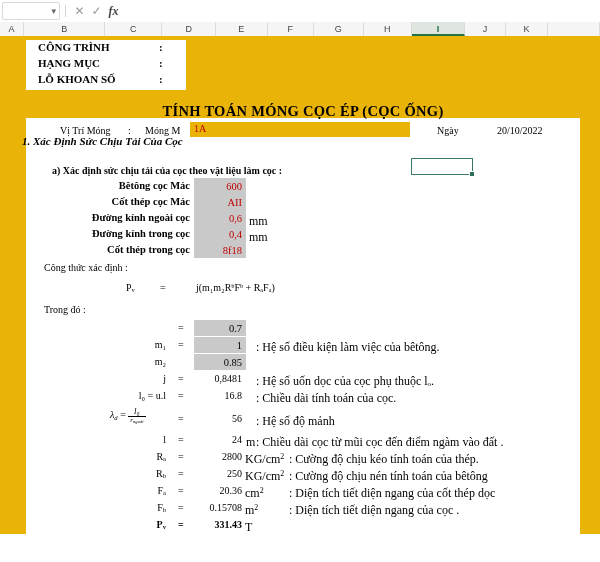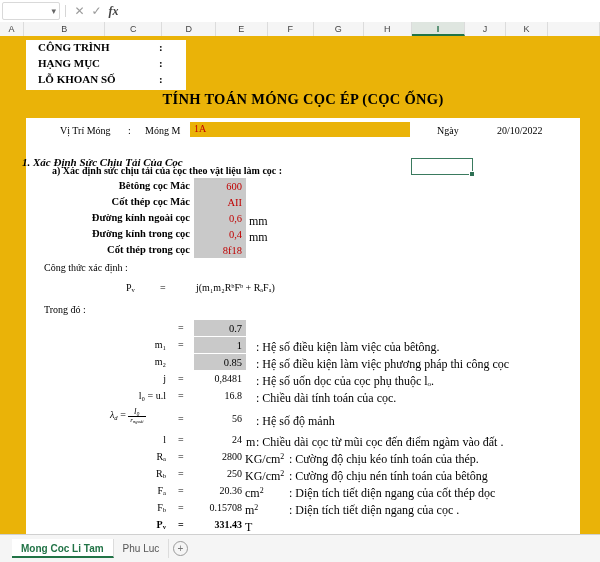--- a/index.html
+++ b/index.html
@@ -65,21 +65,21 @@
   
   .t{position:absolute;white-space:nowrap;font-family:"Liberation Serif", serif;color:#000;}
   .b{font-weight:bold;}
   .i{font-style:italic;}
   .red{color:#c00000;}
   .s11{font-size:11px;}
   .s10{font-size:10px;}
   .s9{font-size:12px;}
   .s14{font-size:14.5px;}
   .rt{text-align:right;}
-  .ctr{text-align:center;}
+  .ctr{text-align:center;margin-top:12px;}
 
   .valbox{
     position:absolute;background:#c9c9c9;
     display:flex;align-items:center;justify-content:flex-end;
     padding-right:4px;box-sizing:border-box;
     font-size:10.5px;font-family:"Liberation Serif", serif;
   }
   .label-r{
     position:absolute;text-align:right;white-space:nowrap;
     font-weight:bold;font-size:10.5px;font-family:"Liberation Serif", serif;
@@ -185,21 +185,21 @@
 
     <div class="t s10" style="left:60px;top:89px;">Vị Trí Móng</div>
     <div class="t s10" style="left:128px;top:89px;">:</div>
     <div class="t s10" style="left:145px;top:89px;">Móng  M</div>
     <div class="abs shade" style="left:190px;top:86px;width:220px;height:15px;">
       <div class="t s10 red" style="left:4px;top:1px;">1A</div>
     </div>
     <div class="t s10" style="left:437px;top:89px;">Ngày</div>
     <div class="t s10" style="left:497px;top:89px;">20/10/2022</div>
 
-    <div class="t b i s11" style="left:22px;top:120px;">1. Xác Định Sức Chịu Tải Của Cọc</div>
+    <div class="t b i s11" style="left:22px;top:99px;">1. Xác Định Sức Chịu Tải Của Cọc</div>
     <div class="t b s10" style="left:52px;top:129px;">a) Xác định sức chịu tải của cọc theo vật liệu làm cọc :</div>
 
     <div class="selcell" style="left:411px;top:122px;width:62px;height:17px;">
       <div class="handle"></div>
     </div>
 
     <div class="label-r" style="left:80px;top:144px;width:110px;">Bêtông cọc Mác</div>
     <div class="valbox" style="left:194px;top:142px;width:52px;height:16px;">
       <span class="red">600</span>
     </div>
@@ -244,21 +244,20 @@
     <div class="t s10" style="left:178px;top:303px;">=</div>
     <div class="valbox" style="left:194px;top:301px;width:52px;height:16px;">
       <span>1</span>
     </div>
     <div class="t s9" style="left:256px;top:304px;font-family:Liberation Serif, serif;">: Hệ số điều kiện làm việc của bêtông.</div>
 
     <div class="t s10 rt" style="left:36px;top:320px;width:130px;">m₂</div>
     <div class="valbox" style="left:194px;top:318px;width:52px;height:16px;">
       <span>0.85</span>
     </div>
-    <div class="t s9" style="left:256px;top:321px;">: Hệ số điều kiện làm việc phương pháp thi công cọc</div>
 
     <div class="t s10 rt" style="left:36px;top:337px;width:130px;">j</div>
     <div class="t s10" style="left:178px;top:337px;">=</div>
     <div class="t s10 rt" style="left:194px;top:337px;width:48px;">0,8481</div>
     <div class="t s9" style="left:256px;top:338px;">: Hệ số uốn dọc của cọc phụ thuộc lₒ.</div>
 
     <div class="t s10 rt" style="left:36px;top:354px;width:130px;">l₀ = u.l</div>
     <div class="t s10" style="left:178px;top:354px;">=</div>
     <div class="t s10 rt" style="left:194px;top:354px;width:48px;">16.8</div>
     <div class="t s9" style="left:256px;top:355px;">: Chiều dài tính toán của cọc.</div>
@@ -305,22 +304,14 @@
     <div class="t s9" style="left:245px;top:467px;">m<sup>2</sup></div>
     <div class="t s9" style="left:289px;top:467px;">: Diện tích tiết diện ngang của cọc .</div>
 
     <div class="t b s10 rt" style="left:36px;top:483px;width:130px;">P<sub>v</sub></div>
     <div class="t b s10" style="left:178px;top:483px;">=</div>
     <div class="t b s10 rt" style="left:185px;top:483px;width:57px;">331.43</div>
     <div class="t s9" style="left:245px;top:484px;">T</div>
 
   </div>
 
-  <div class="tabbar">
-    <div style="width:12px;"></div>
-    <div class="tab active">Mong Coc Li Tam</div>
-    <div class="tab">Phu Luc</div>
-    <div class="addsheet">
-      <span class="circ">+</span>
-    </div>
-  </div>
 
 </div>
 
 </body></html>

